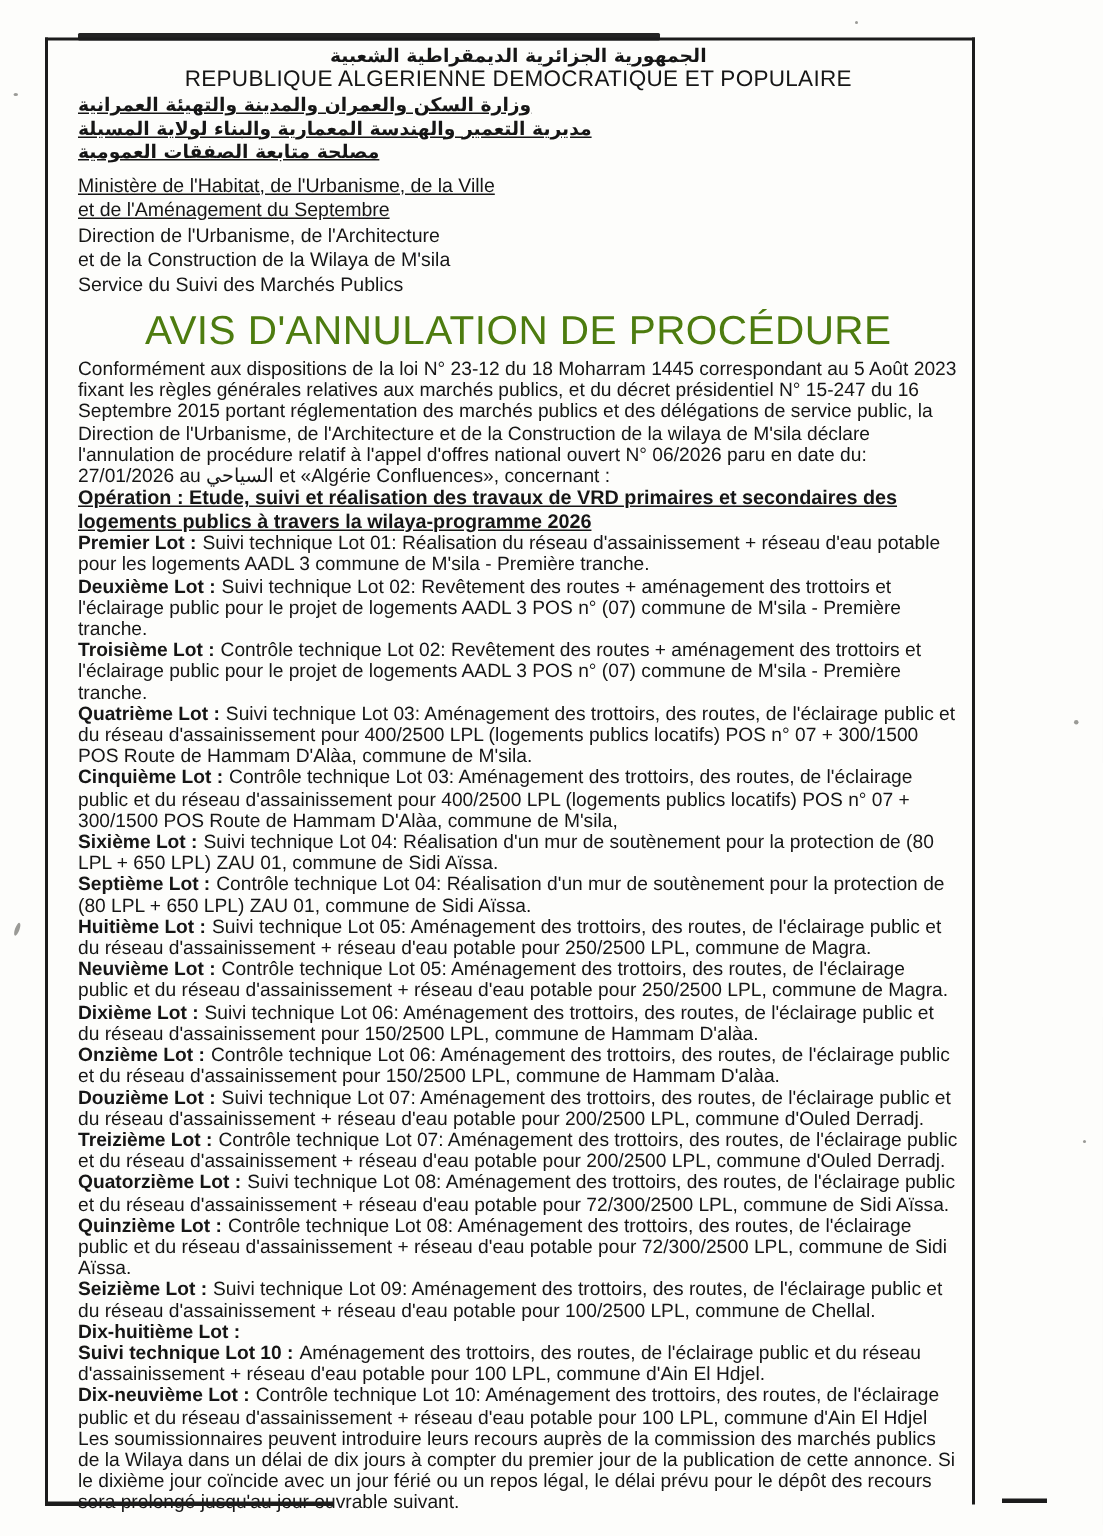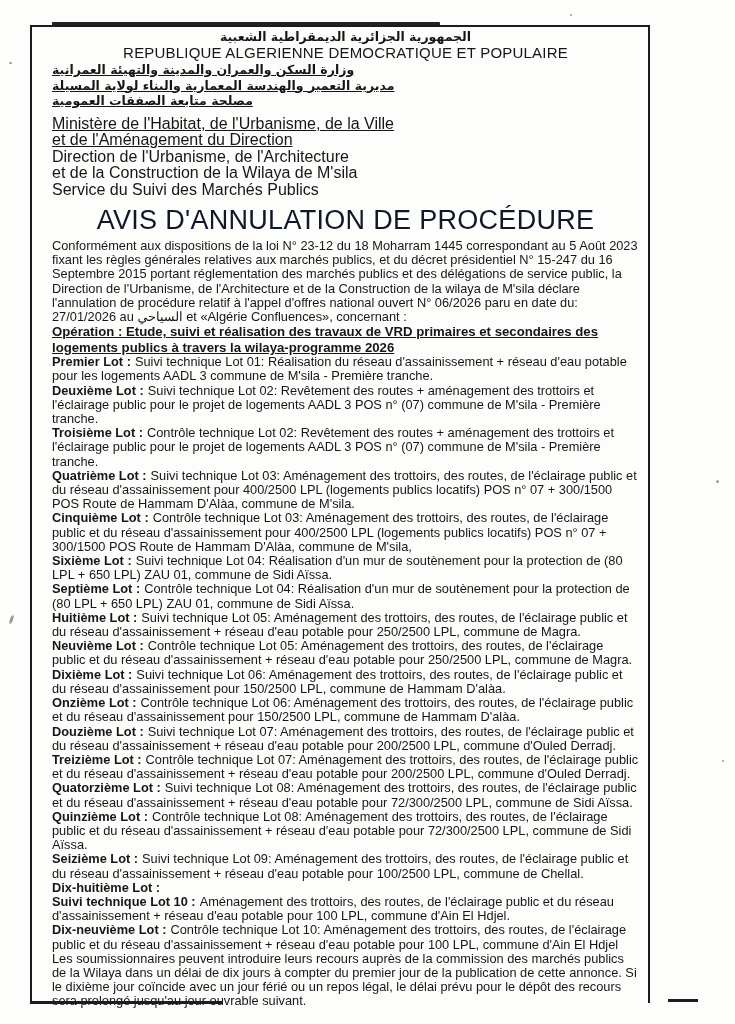--- a/index.html
+++ b/index.html
@@ -36,25 +36,25 @@
     text-align:center;font-size:12.5px;line-height:15px;font-weight:bold;margin:0;
   }
   .fr-republic{
     text-align:center;font-size:15px;line-height:18px;letter-spacing:.2px;margin:0;
   }
   .ar-right{
     text-align:left;font-size:12.5px;line-height:15.5px;margin:0;
     text-decoration:underline;padding-right:4px;font-weight:bold;
   }
   .issuer{margin-top:7px;}
-  .issuer p{margin:0;font-size:16px;line-height:16.5px;}
+  .issuer p{margin:0;font-size:13px;line-height:16.5px;}
   .issuer p.u{text-decoration:underline;}
   .doc-title{
     text-align:center;font-size:27px;line-height:31px;font-weight:400;
-    letter-spacing:.3px;margin:7px 0 3px 0;color:#0f172a;
+    letter-spacing:.3px;margin:7px 0 3px 0;color:#4d7c0f;
   }
   .body-text{font-size:12.8px;line-height:14.2px;}
   .body-text p{margin:0;}
   .intro{margin:0;}
   .operation{
     font-weight:bold;text-decoration:underline;
     font-size:13.2px;line-height:15.5px;margin:0;
   }
   .lot b{margin-right:4px;}
   .recourse{margin:0;}
@@ -76,21 +76,21 @@
   <div class="frame">
 
     <p class="ar ar-center">الجمهورية الجزائرية الديمقراطية الشعبية</p>
     <p class="fr-republic">REPUBLIQUE ALGERIENNE DEMOCRATIQUE ET POPULAIRE</p>
     <p class="ar ar-right">وزارة السكن والعمران والمدينة والتهيئة العمرانية</p>
     <p class="ar ar-right">مديرية التعمير والهندسة المعمارية والبناء لولاية المسيلة</p>
     <p class="ar ar-right">مصلحة متابعة الصفقات العمومية</p>
 
     <div class="issuer">
       <p class="u">Ministère de l'Habitat, de l'Urbanisme, de la Ville</p>
-      <p class="u">et de l'Aménagement du Direction</p>
+      <p class="u">et de l'Aménagement du Septembre</p>
       <p>Direction de l'Urbanisme, de l'Architecture</p>
       <p>et de la Construction de la Wilaya de M'sila</p>
       <p>Service du Suivi des Marchés Publics</p>
     </div>
 
     <h1 class="doc-title">AVIS D'ANNULATION DE PROCÉDURE</h1>
 
     <div class="body-text">
       <p class="intro">Conformément aux dispositions de la loi N° 23-12 du 18 Moharram 1445 correspondant au 5 Août 2023 fixant les règles générales relatives aux marchés publics, et du décret présidentiel N° 15-247 du 16 Septembre 2015 portant réglementation des marchés publics et des délégations de service public, la Direction de l'Urbanisme, de l'Architecture et de la Construction de la wilaya de M'sila déclare l'annulation de procédure relatif à l'appel d'offres national ouvert N° 06/2026 paru en date du: 27/01/2026 au السياحي et «Algérie Confluences», concernant :</p>
       <p class="operation">Opération : Etude, suivi et réalisation des travaux de VRD primaires et secondaires des logements publics à travers la wilaya-programme 2026</p>

